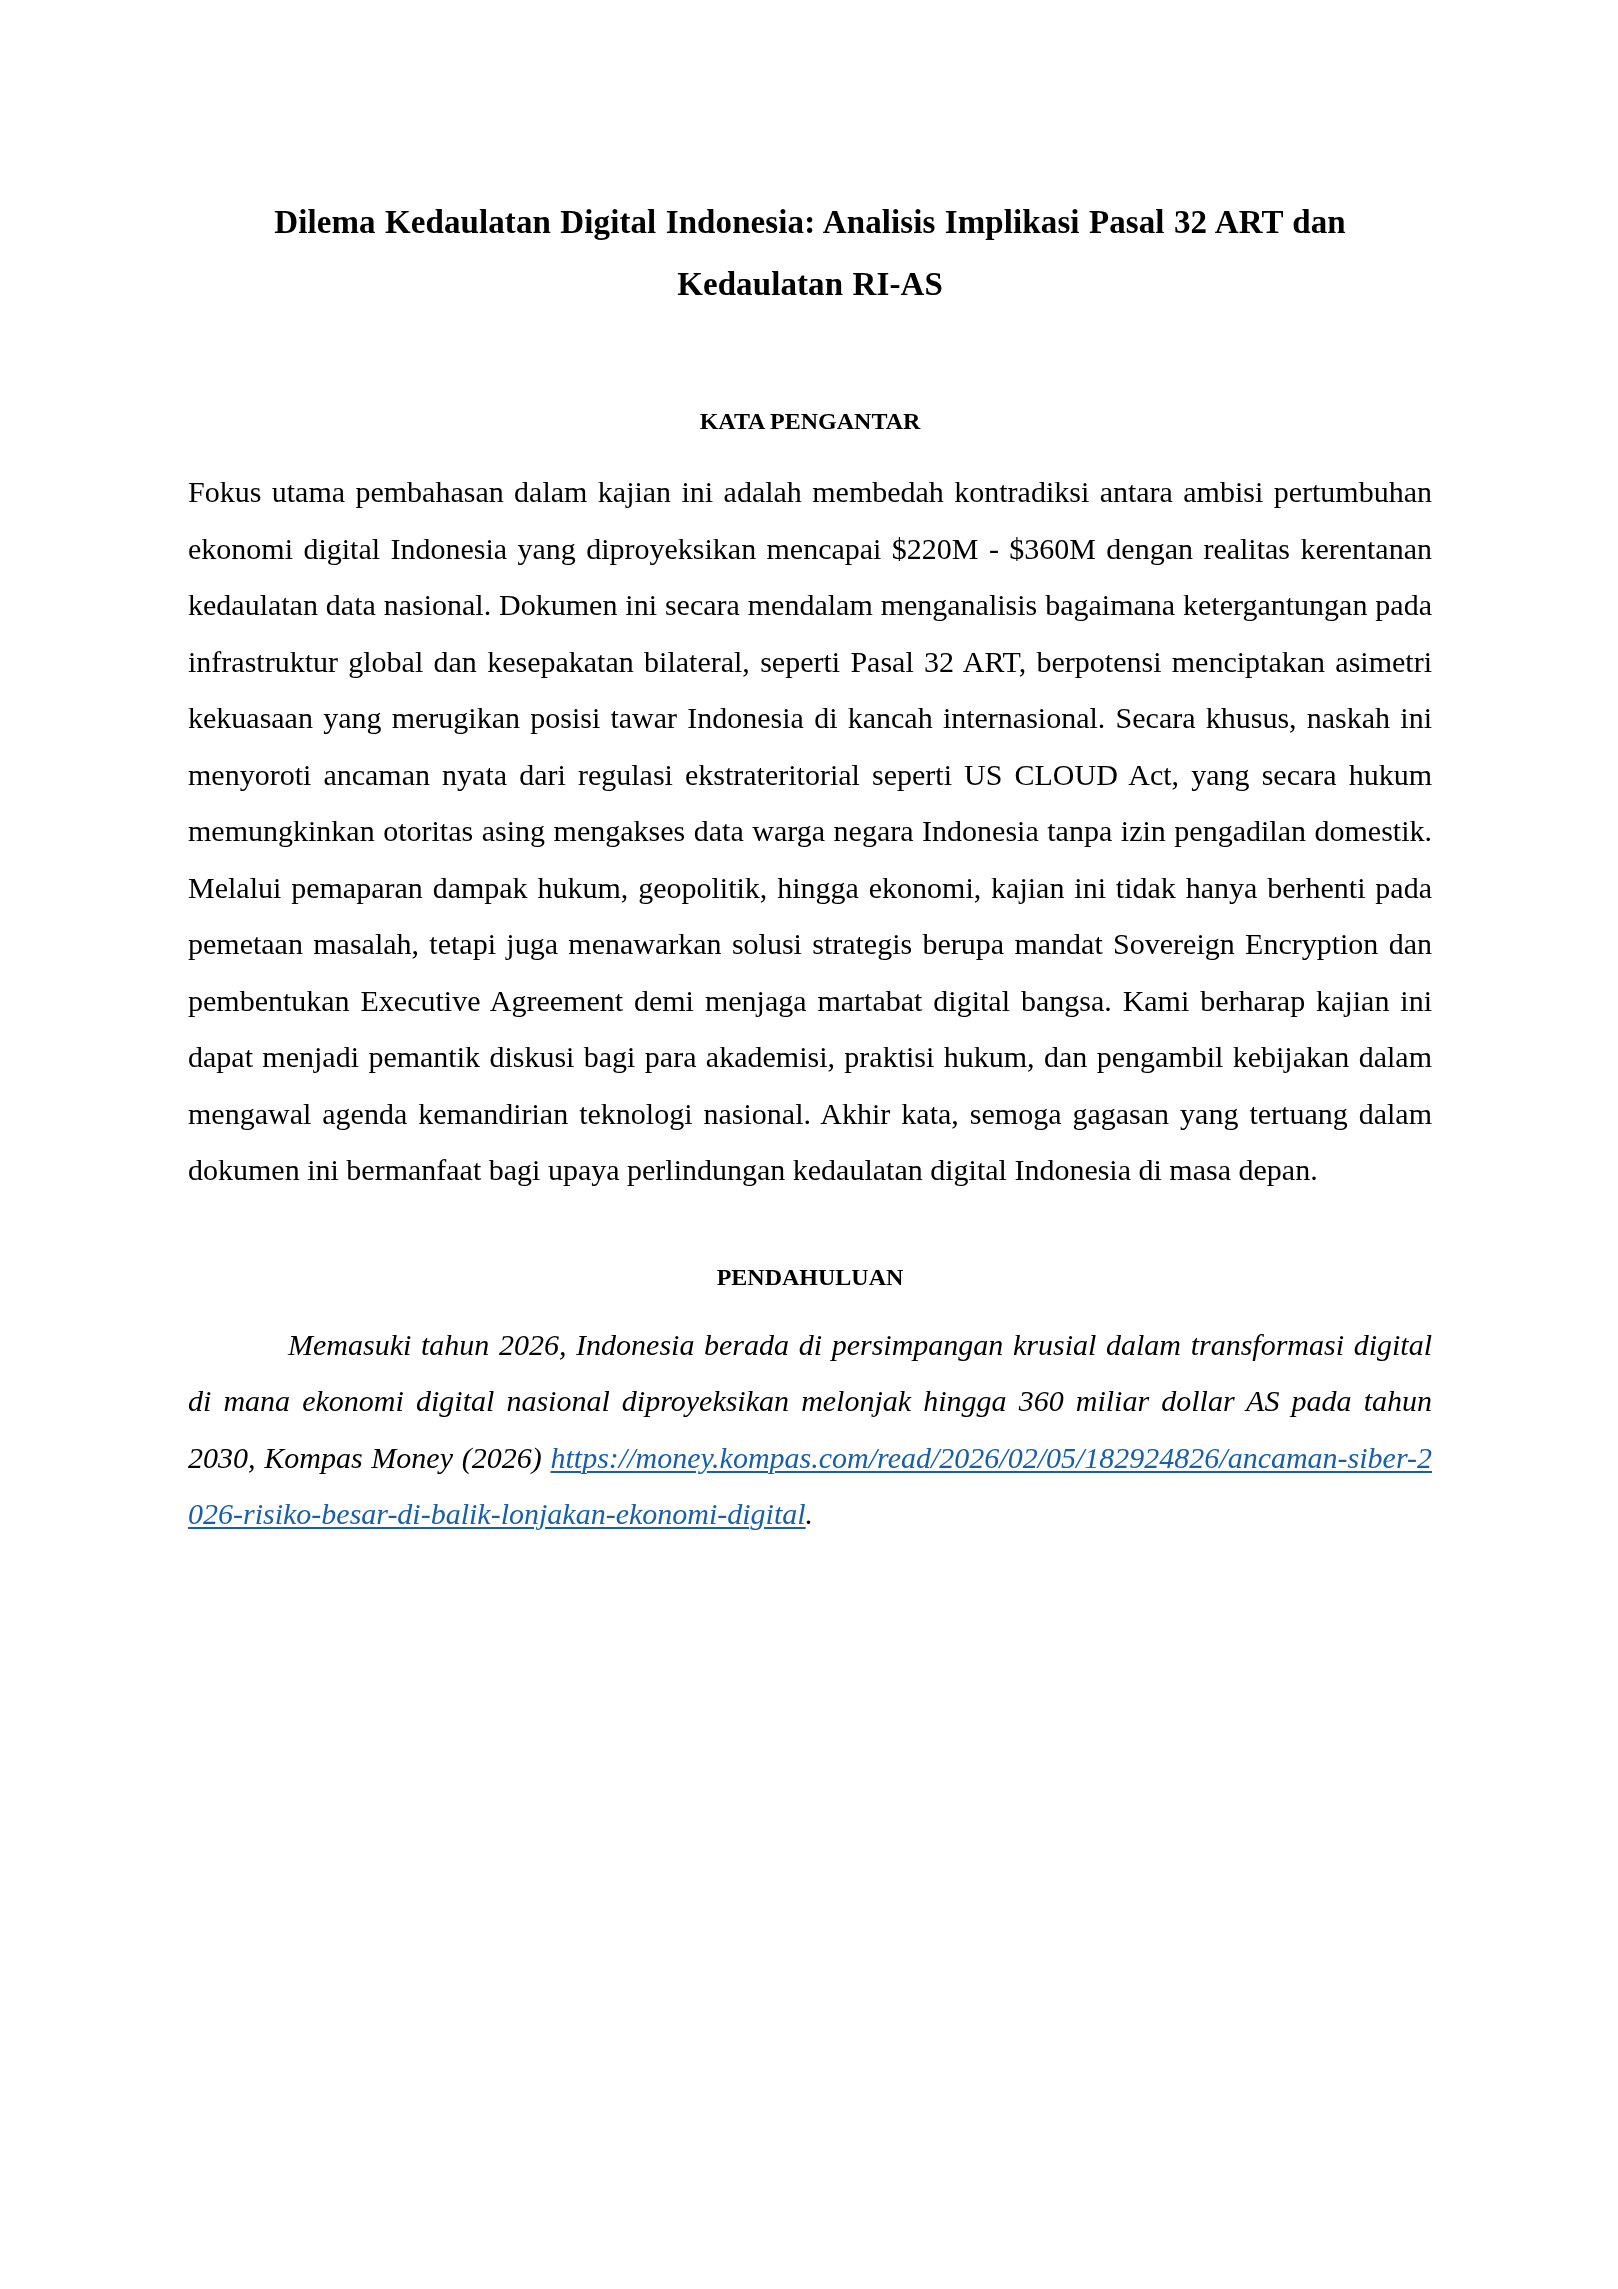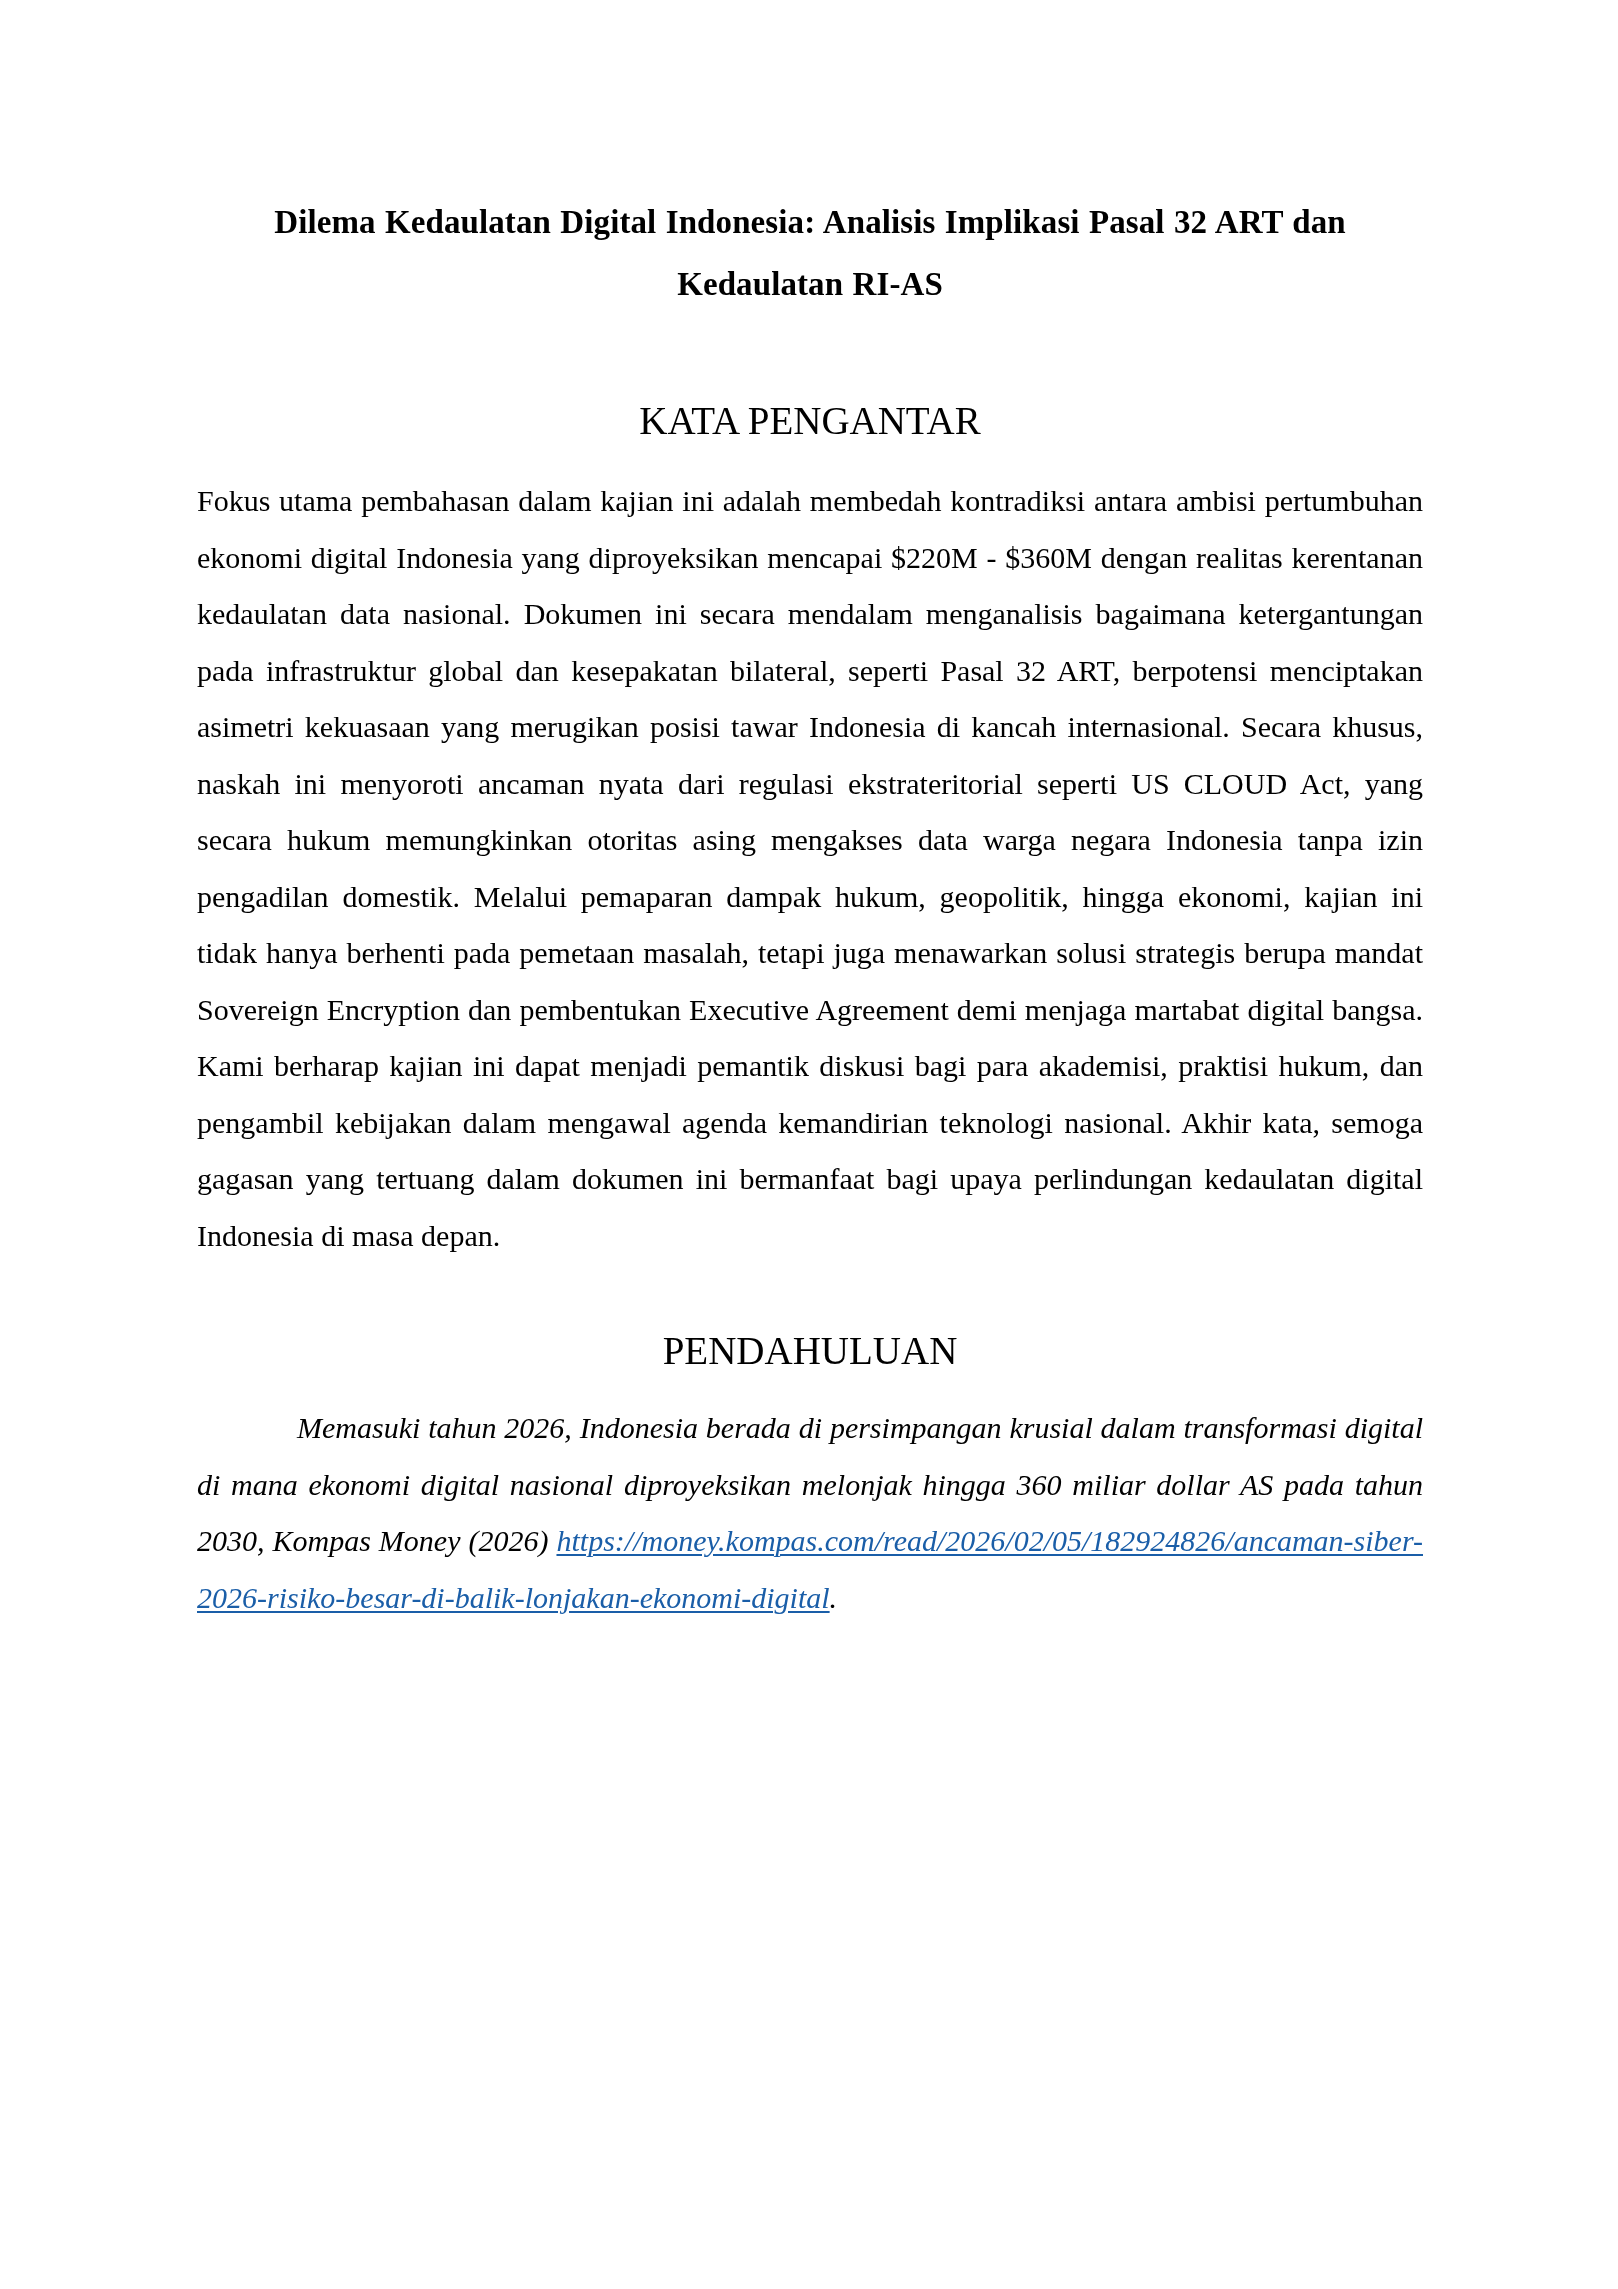--- a/index.html
+++ b/index.html
@@ -36,35 +36,35 @@
     font-weight: bold;
     line-height: 62px;
     letter-spacing: 0.1px;
     word-spacing: 1px;
   }
   .doc-title .tline { display: block; }
 
   
   .section-heading {
     text-align: center;
-    font-size: 39px;
-    font-weight: normal;
+    font-size: 24px;
+    font-weight: bold;
     line-height: 52px;
     margin: 0;
   }
   .heading-kata { padding-top: 64px; }
   .heading-pendahuluan { padding-top: 52px; }
 
   
   .body-par {
     font-size: 30px;
     line-height: 56.5px;
     text-align: justify;
     text-justify: inter-word;
-    margin: 9px;
+    margin: 0;
     hyphens: none;
   }
   .par-kata {
     padding-top: 17px;
   }
   .par-pendahuluan {
     padding-top: 14px;
     text-indent: 100px;
     font-style: italic;
   }

